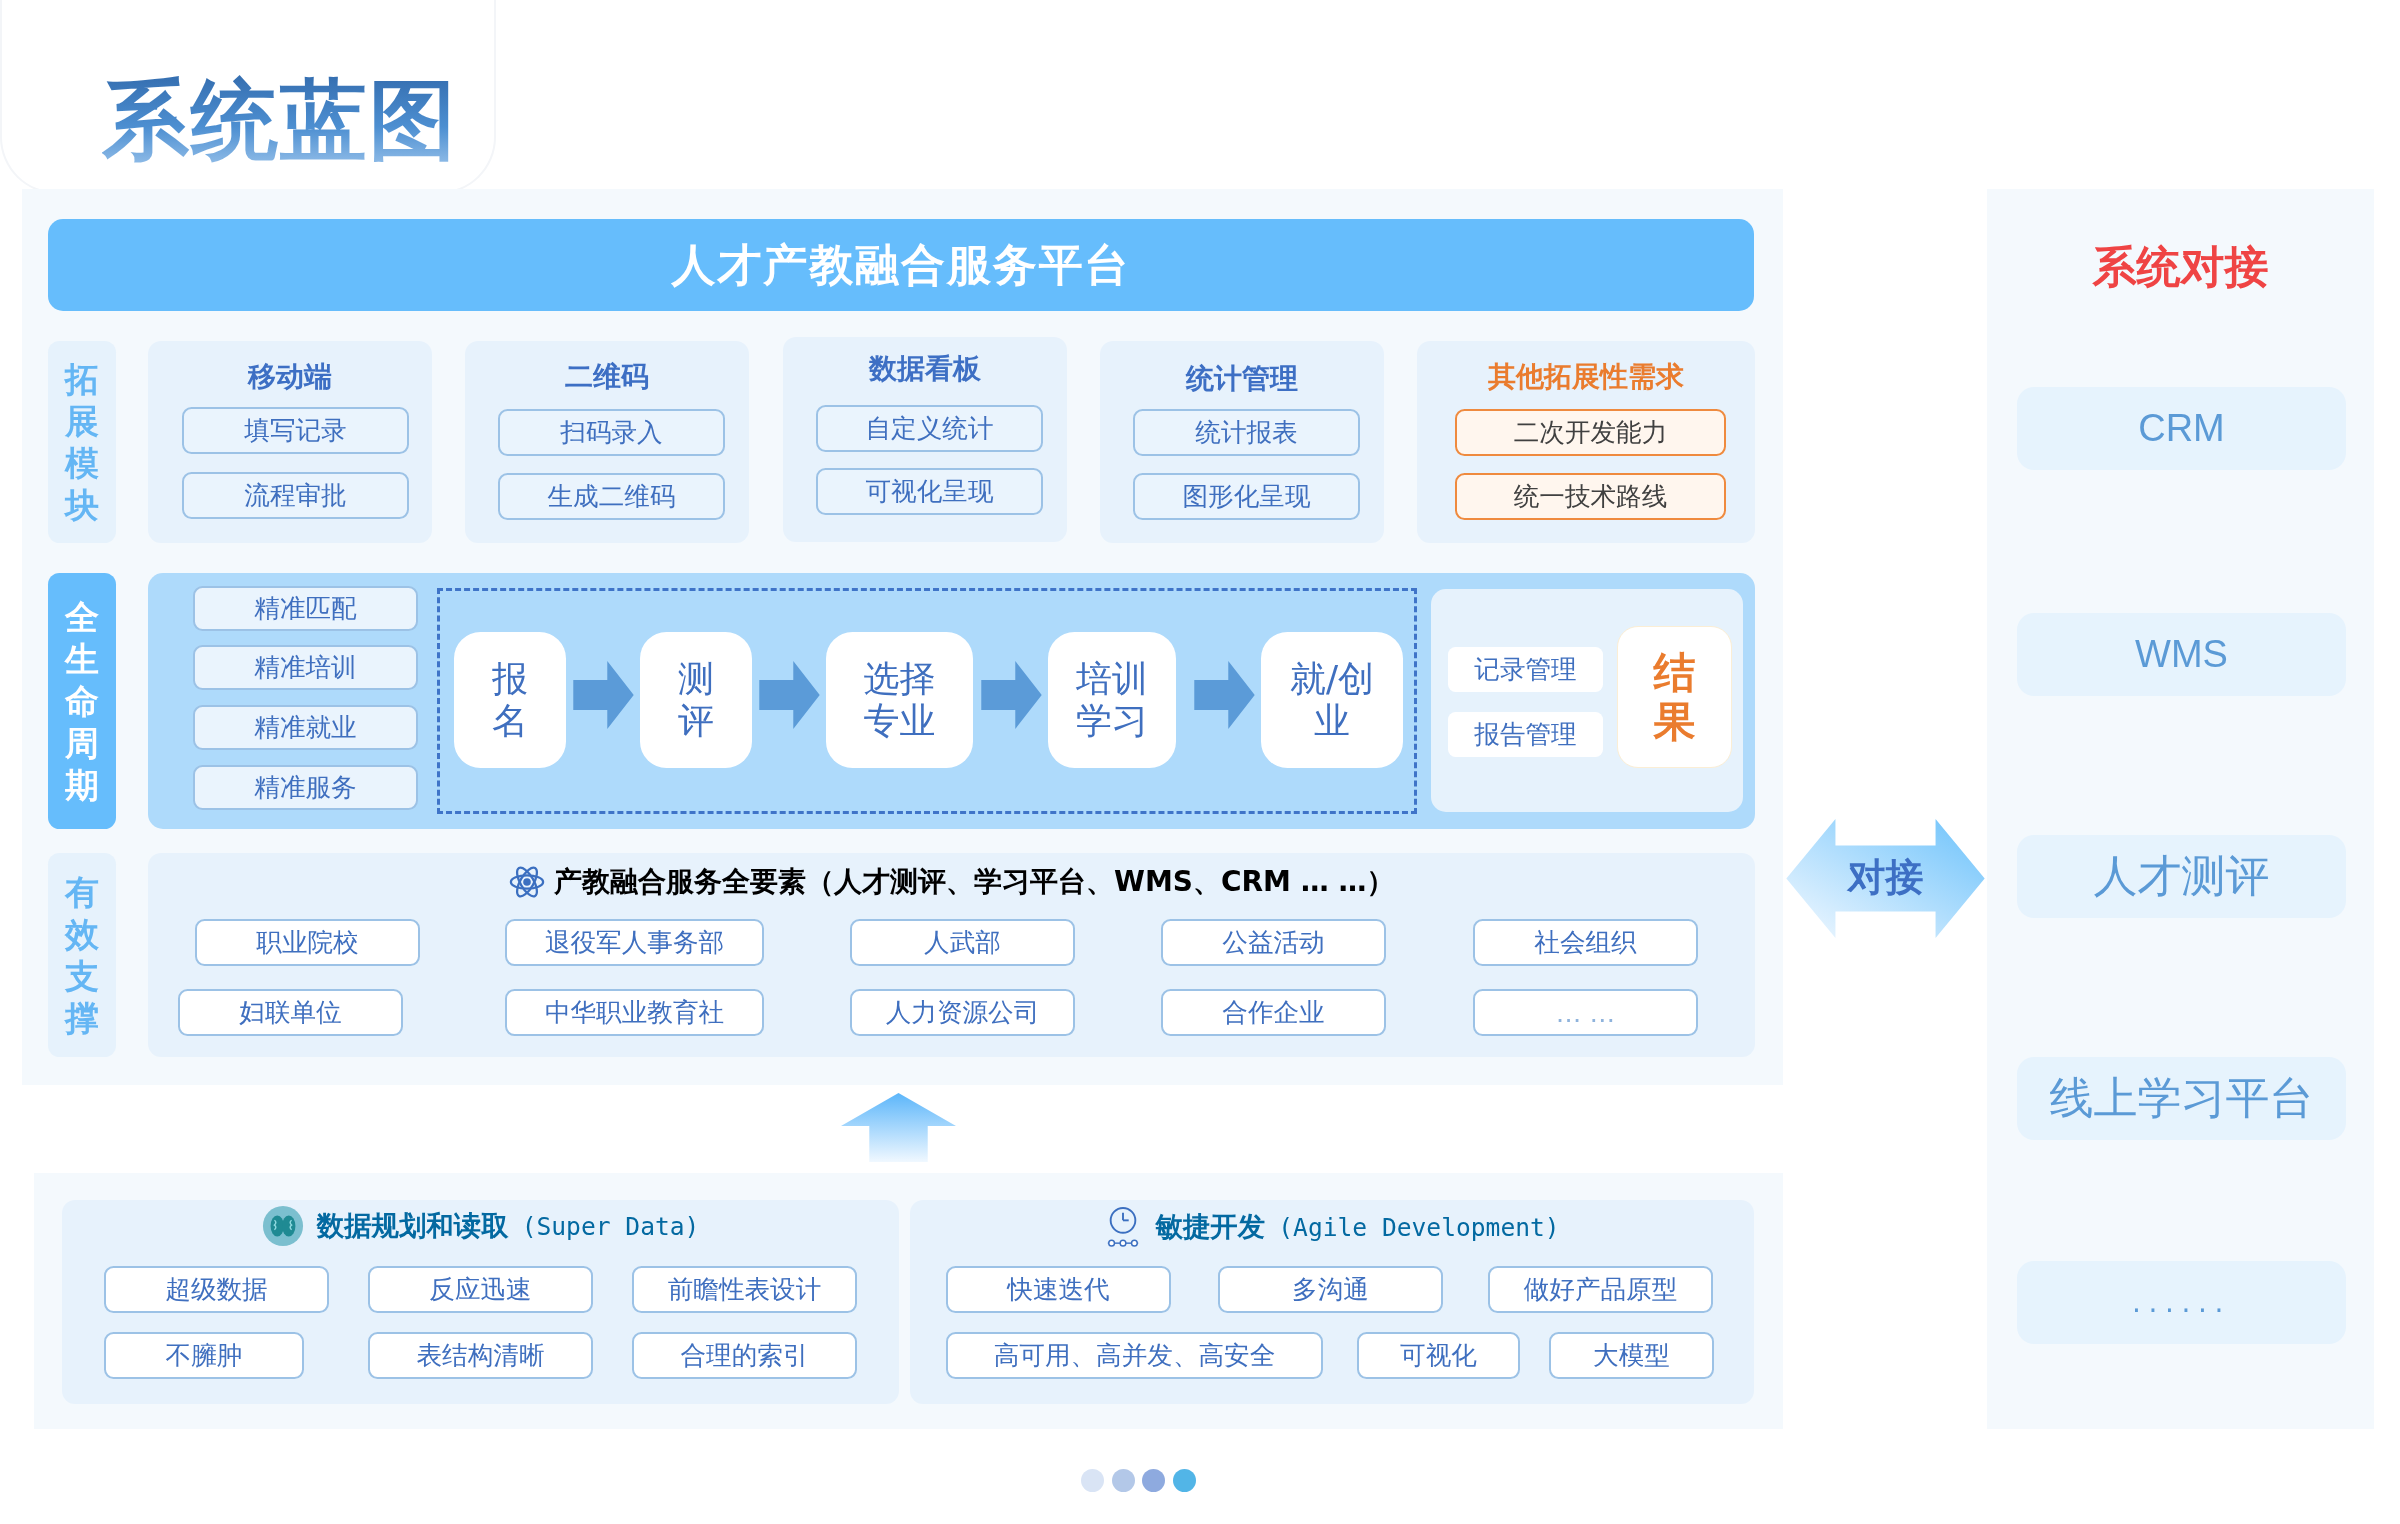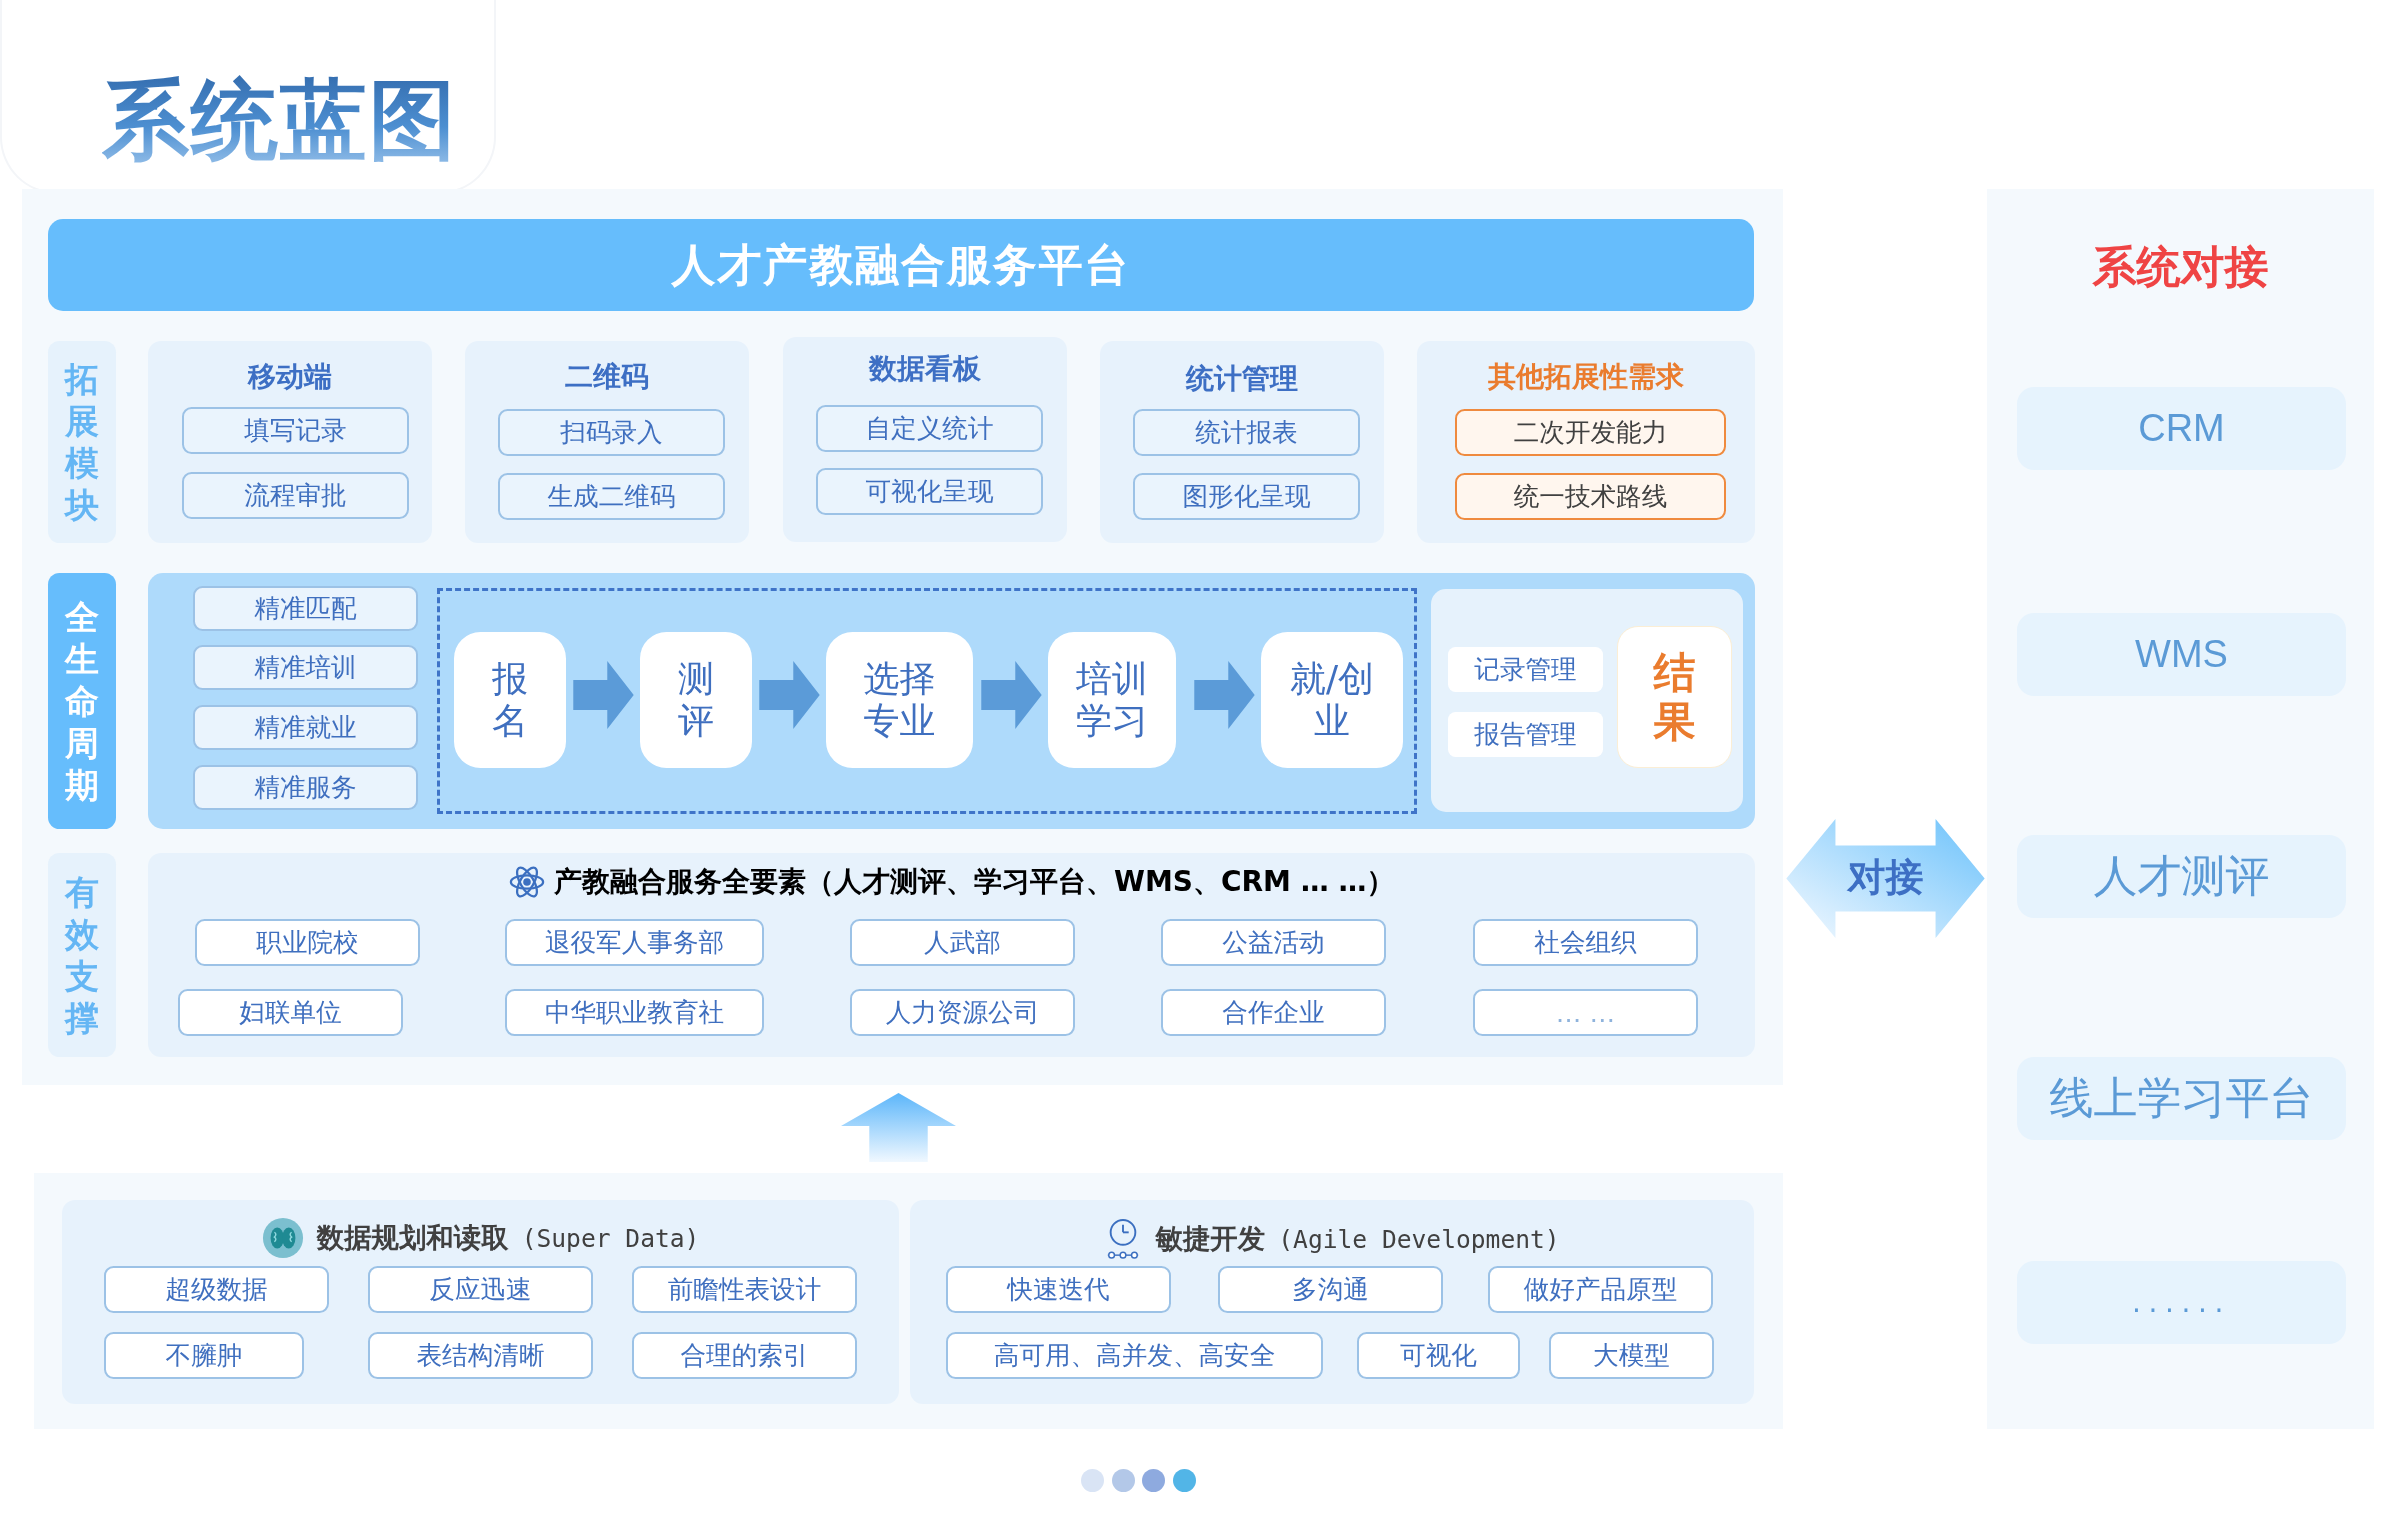--- a/index.html
+++ b/index.html
@@ -44,22 +44,22 @@
     display: flex; flex-direction: column; align-items: center; justify-content: center; font-size: 42px; font-weight: bold; color: #ea7c2e; line-height: 49px; }
 
   
   .support-card { left: 148px; top: 853px; width: 1607px; height: 204px; }
   .support-title { left: 148px; top: 863px; width: 1607px; display: flex; justify-content: center; align-items: center; gap: 9.5px;
     font-size: 28px; font-weight: bold; color: #000000; }
 
   
   .bottom-panel { left: 34px; top: 1173px; width: 1749px; height: 256px; background: #f4f9fd; }
   .bottom-card { top: 1200px; height: 204px; }
-  .bottom-title { position: absolute; left: 0; right: 0; top: 17px; display: flex; justify-content: center; align-items: center; gap: 13.2px;
-    font-size: 27.4px; font-weight: bold; color: #404040; }
+  .bottom-title { position: absolute; left: 0; right: 0; top: 5px; display: flex; justify-content: center; align-items: center; gap: 13.2px;
+    font-size: 27.4px; font-weight: bold; color: #0369a1; }
   .bottom-title .en { font-family: "DejaVu Sans Mono", "Liberation Mono", monospace; font-weight: normal; font-size: 24.6px; }
 
   
   .right-panel { left: 1987px; top: 189px; width: 387px; height: 1240px; background: #f4f9fd; }
   .right-title { left: 1987px; top: 238px; width: 387px; text-align: center; font-size: 44px; font-weight: bold; color: #ef4444; }
   .sys-item { position: absolute; left: 2017px; width: 329px; height: 83px; background: #e6f3fd; border-radius: 17px;
     display: flex; align-items: center; justify-content: center; color: #5b9ad6; font-size: 44px; }
   .sys-item.en { font-family: "Liberation Sans", sans-serif; font-size: 38px; transform-origin: center; }
 
   .connector { left: 1786px; top: 819px; width: 199px; height: 119px; }
@@ -148,21 +148,21 @@
   </svg>
 <div class="step" style="left:826px;width:147px;">
   <div>
       <div>选择</div>
       <div>专业</div>
     </div>
 </div>
 <svg class="step-arrow" style="left:981px;" viewBox="0 0 64 72">
     <polygon points="0,20 36,20 36,0 64,36 36,72 36,52 0,52" fill="#5b9bd8"></polygon>
   </svg>
-<div class="step" style="left:1048px;width:128px;border-radius:26px;">
+<div class="step" style="left:1048px;width:128px;">
   <div>
       <div>培训</div>
       <div>学习</div>
     </div>
 </div>
 <svg class="step-arrow" style="left:1194px;" viewBox="0 0 64 72">
     <polygon points="0,20 36,20 36,0 64,36 36,72 36,52 0,52" fill="#5b9bd8"></polygon>
   </svg>
 <div class="step" style="left:1261px;width:142px;">
   <div>

